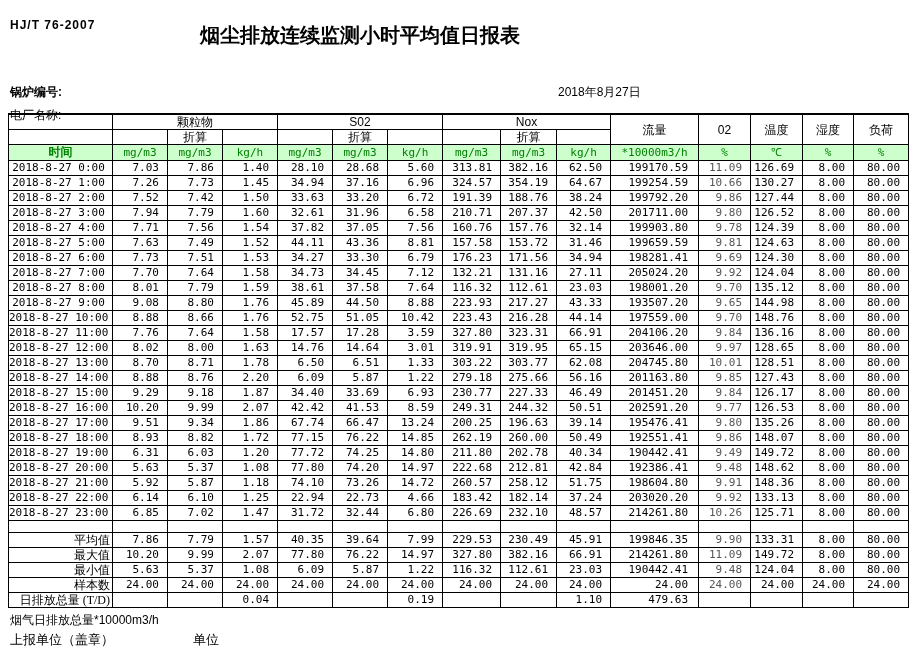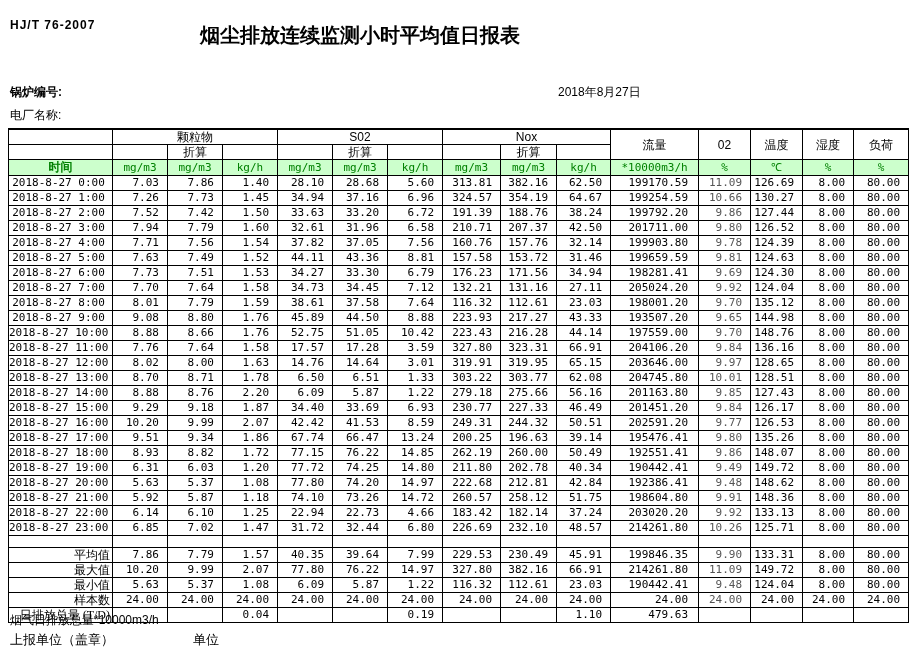--- a/index.html
+++ b/index.html
@@ -11,21 +11,20 @@
   #std-no{left:10px;top:6px;font-size:12px;font-weight:bold;letter-spacing:1px;margin-top:12px;}
   #report-title{left:200px;top:22px;font-size:20px;font-weight:bold;}
   #plant-label{left:10px;top:67px;font-size:12px;font-weight:normal;margin-top:40px;}
   #boiler-label{left:10px;top:84px;font-size:12px;font-weight:bold;}
   #report-date{left:558px;top:84px;font-size:12px;}
 
   table.report{
     border-collapse:collapse;table-layout:fixed;
     position:absolute;top:113px;left:8px;width:900px;
     border-top:2px solid #000;
-    margin-top:15px;
   }
   .report td{
     border:1px solid #000;
     height:14px;line-height:14px;
     font-size:11px;
     font-family:"DejaVu Sans Mono","Liberation Mono",monospace;
     white-space:nowrap;overflow:hidden;
     padding:0;
   }
   .report thead td{

